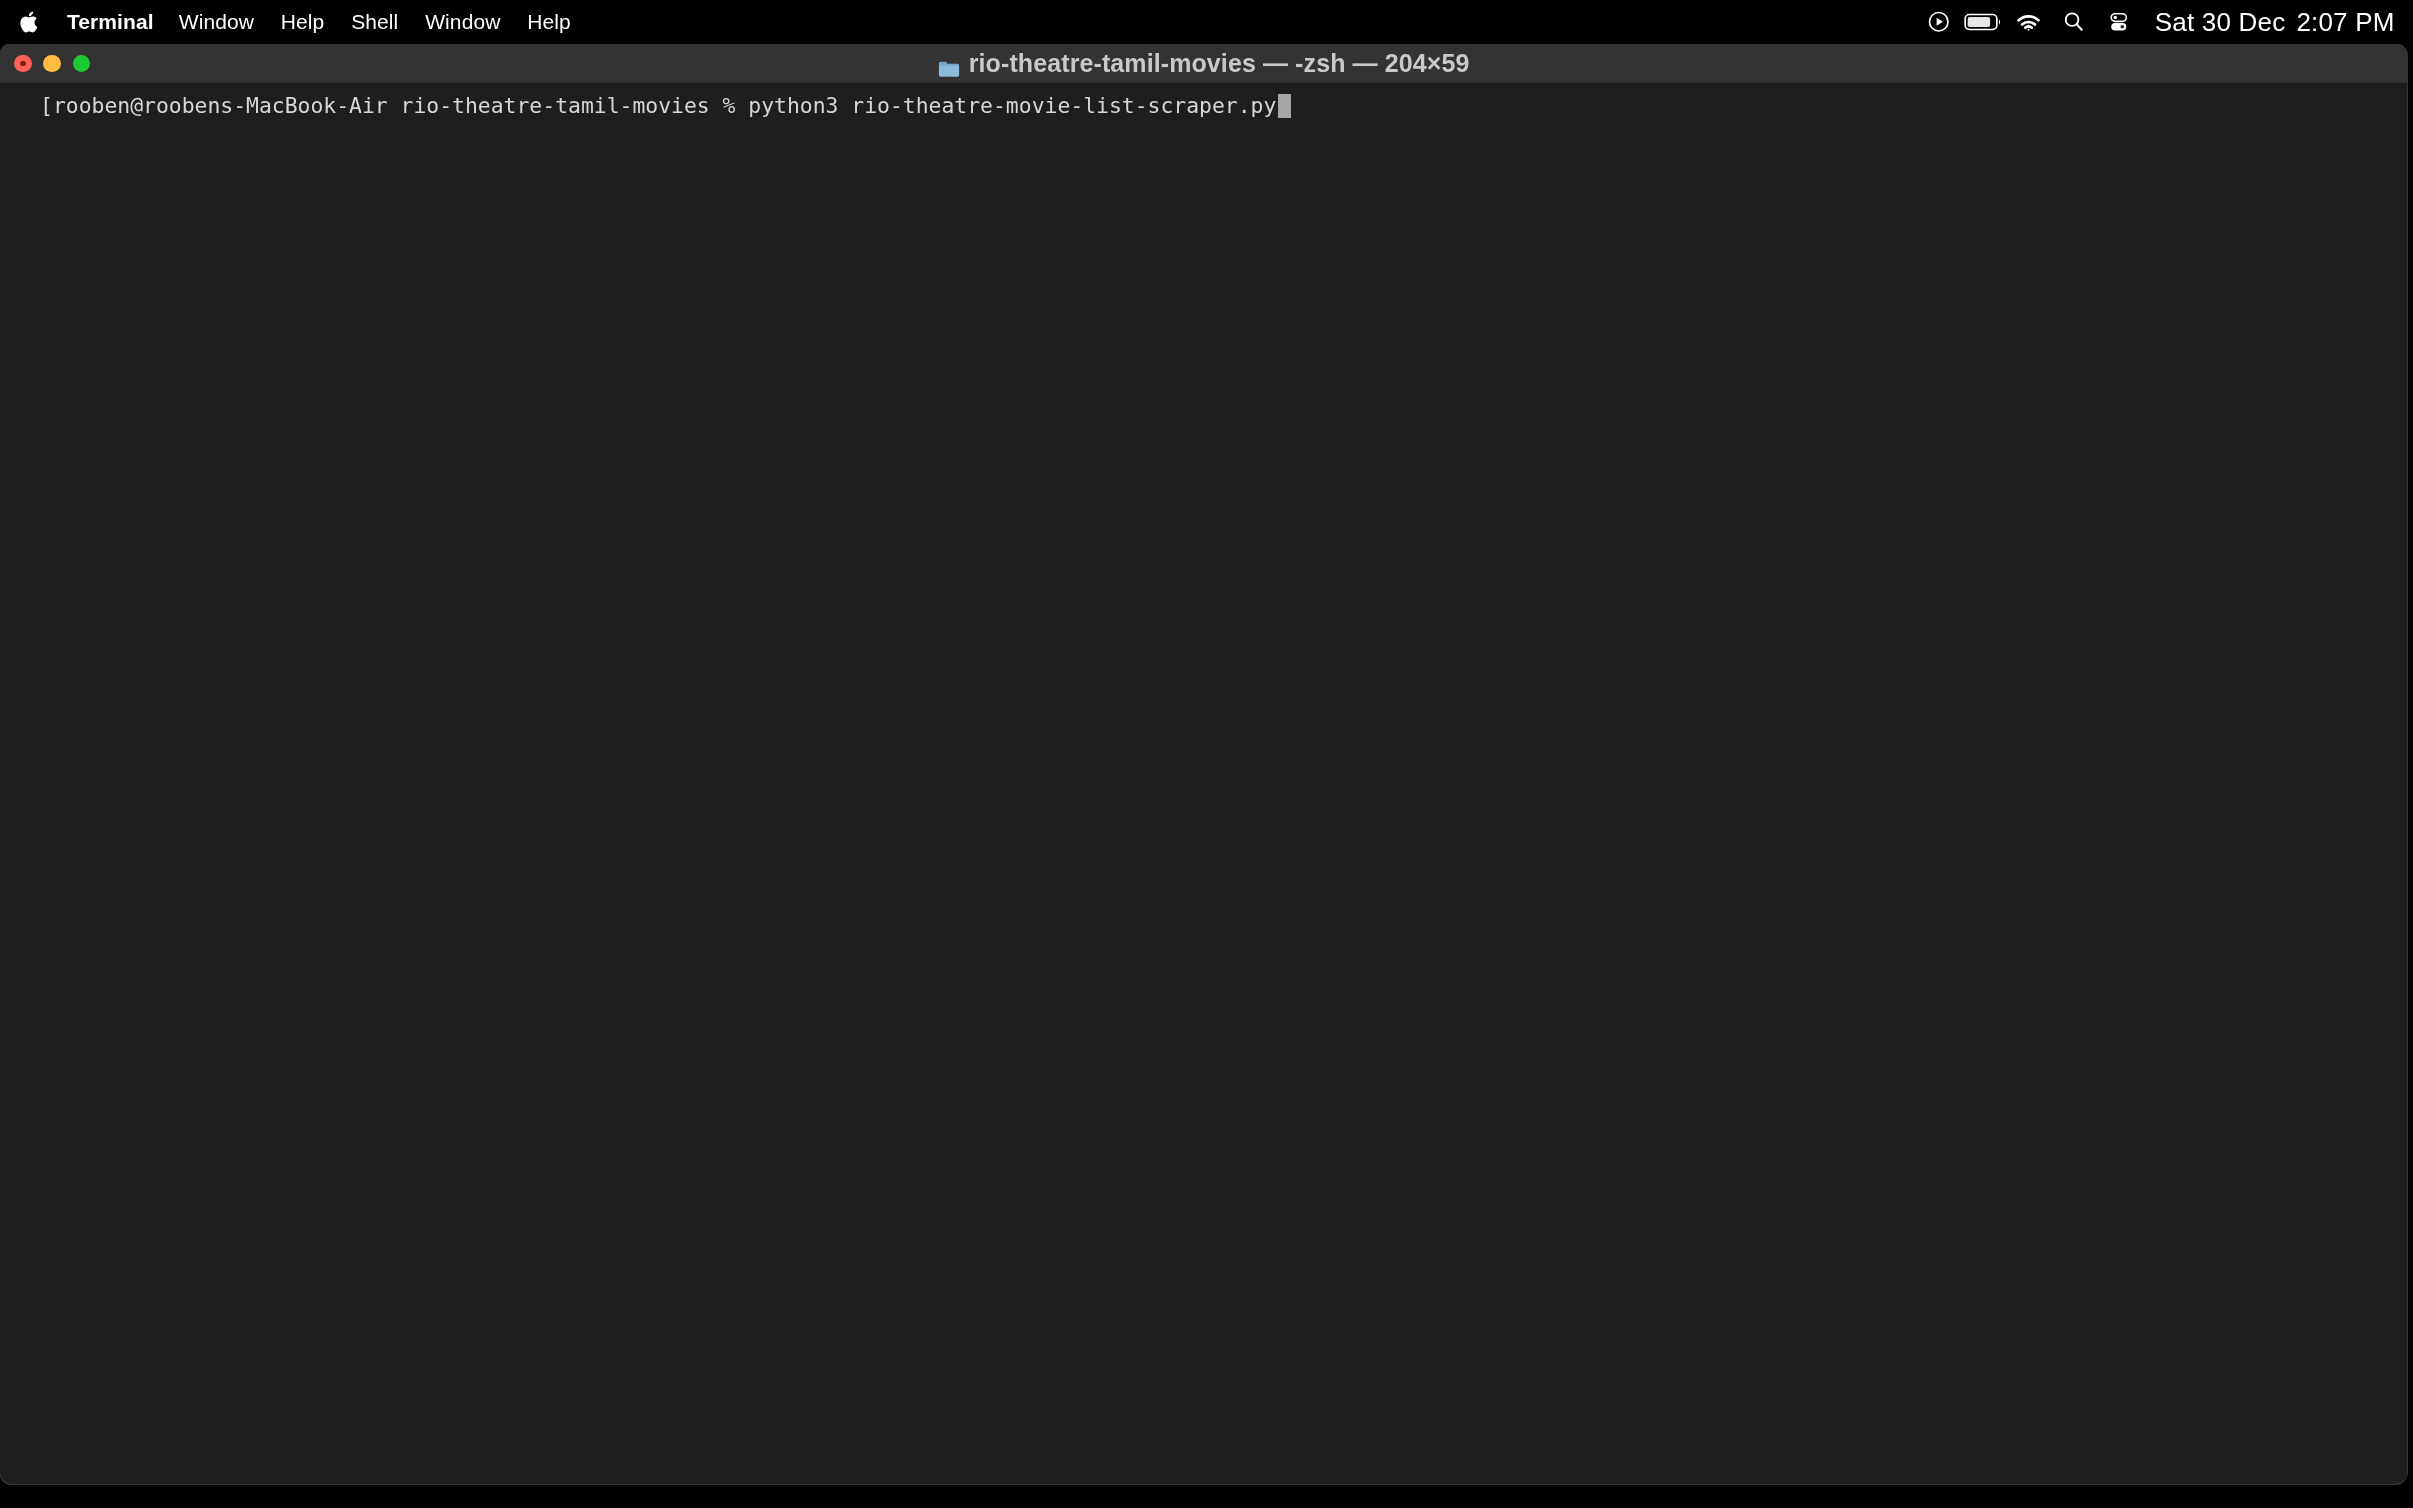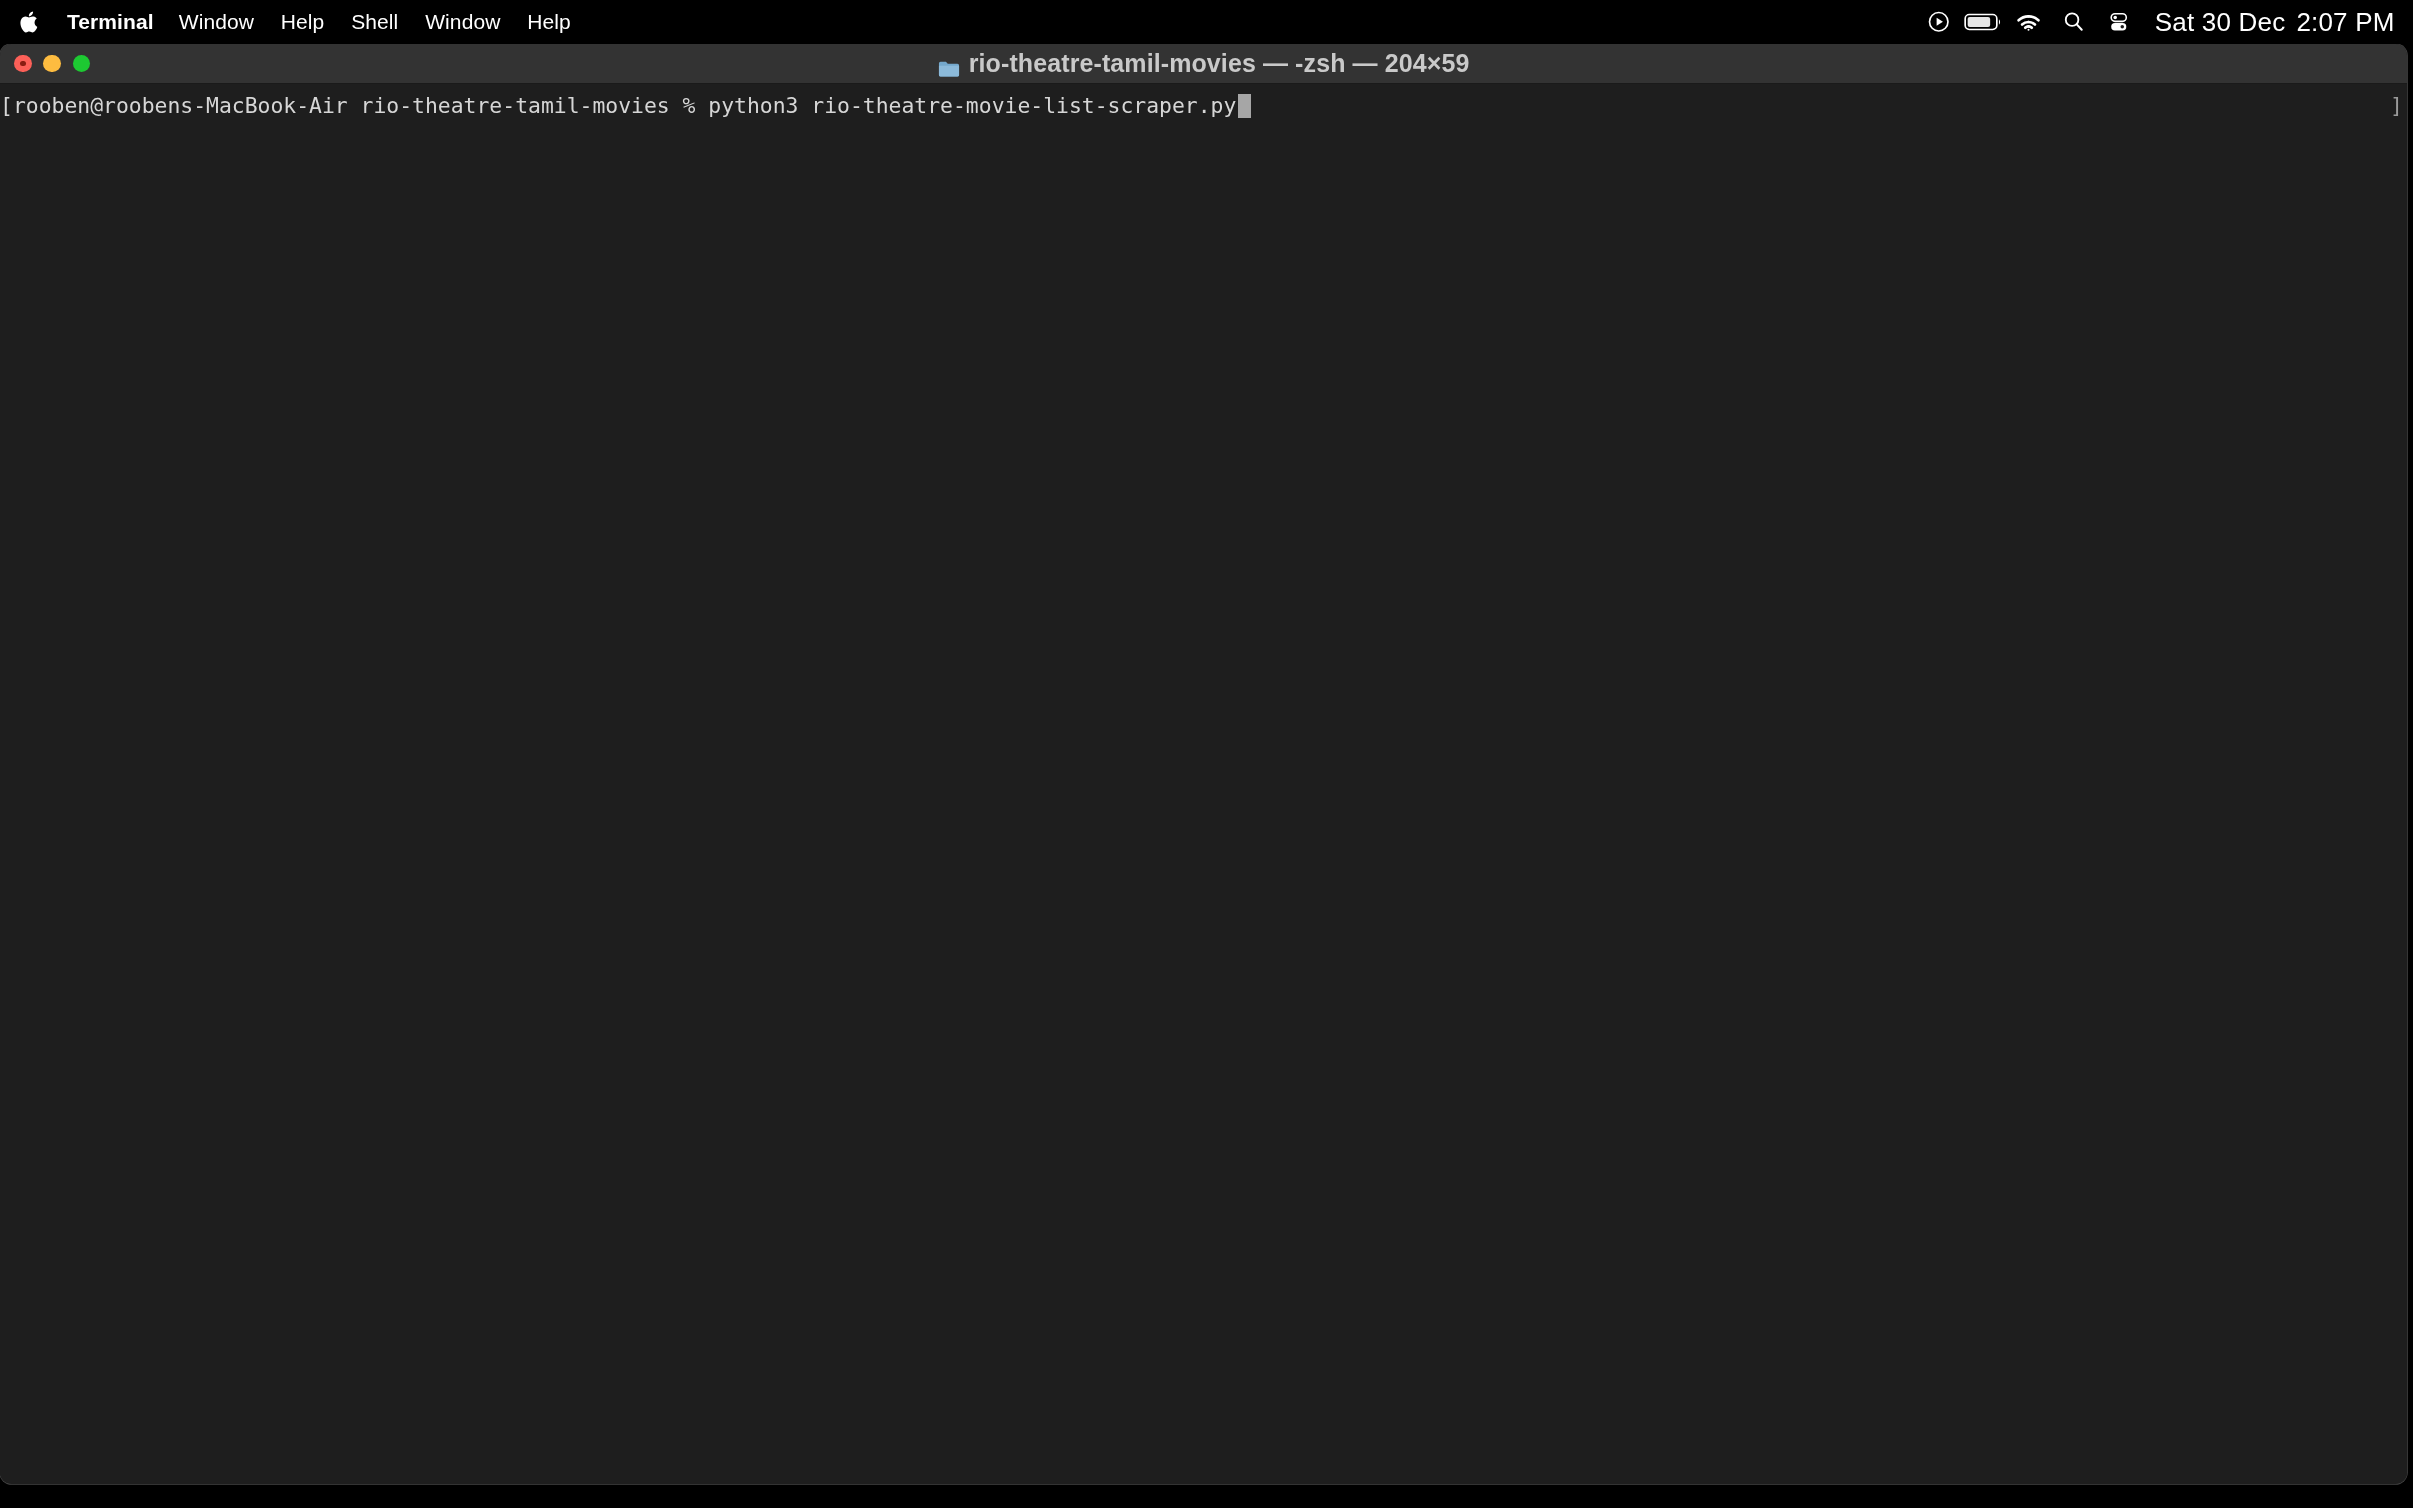--- a/index.html
+++ b/index.html
@@ -149,20 +149,21 @@
     flex: 0 0 auto;
   }
 
   
   #terminal-body {
     position: relative;
     height: 1399px;
     background: #1e1e1e;
     padding: 0;
     overflow: hidden;
+    margin-left: 40px;
   }
   .term-line {
     position: absolute;
     left: 0;
     top: 8.4px;
     width: 2407px;
     height: 28.5px;
     color: #d8d8d8;
     font-family: "DejaVu Sans Mono", "Liberation Mono", monospace;
     font-size: 21.4px;

